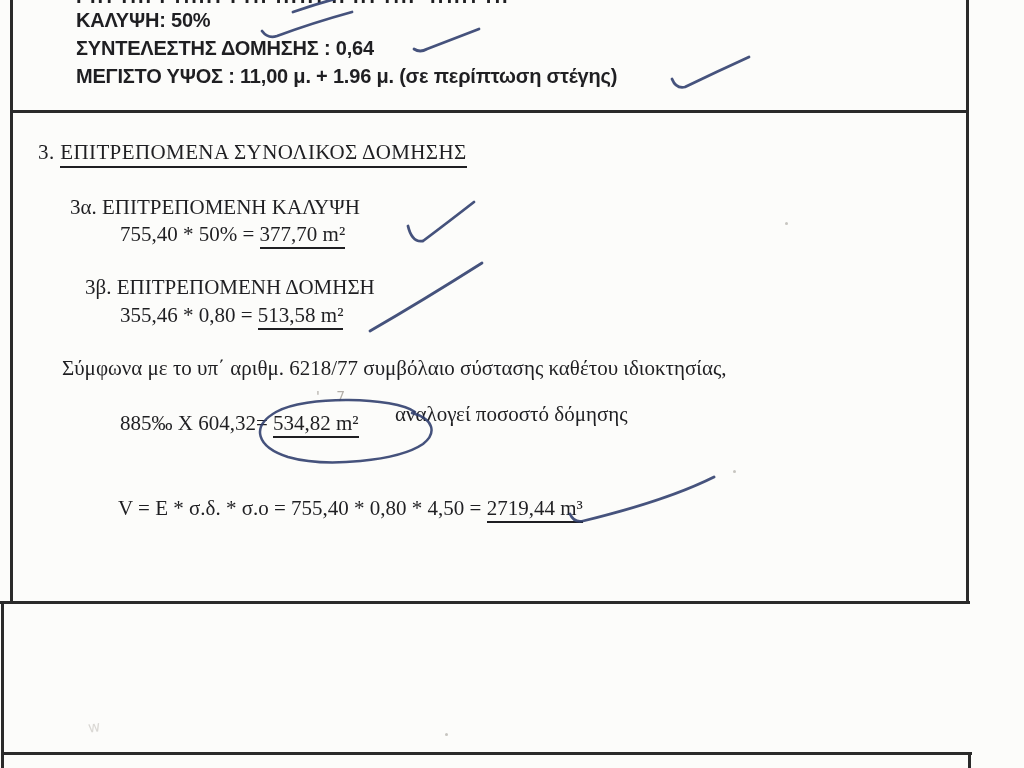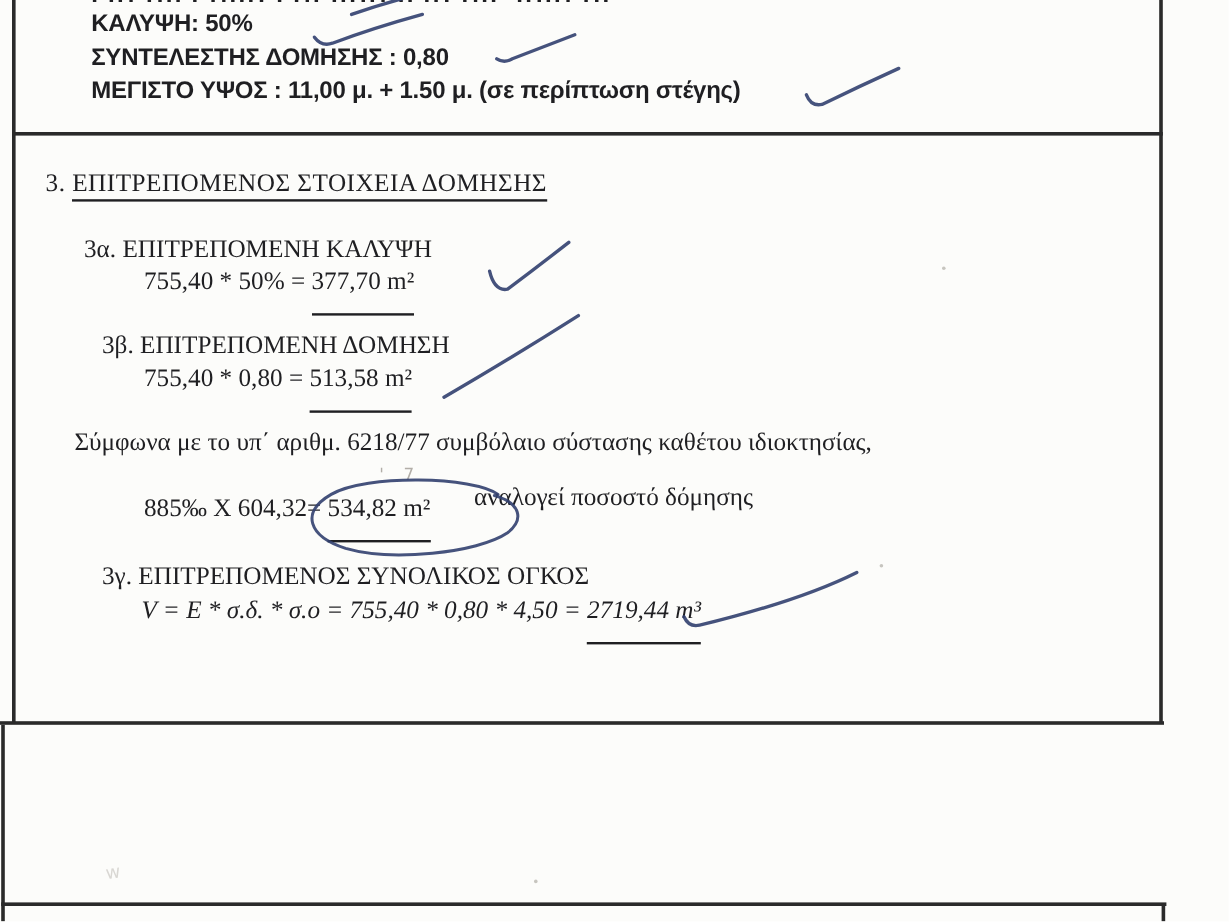--- a/index.html
+++ b/index.html
@@ -28,38 +28,38 @@
     font-weight:bold;
     font-size:20px;
     letter-spacing:-0.2px;
     white-space:nowrap;
   }
   .serif{
     position:absolute;
     font-size:21px;
     white-space:nowrap;
   }
-  .u{border-bottom:2px solid var(--ink,#1f1f22);padding-bottom:15px;}
+  .u{border-bottom:2px solid var(--ink,#1f1f22);padding-bottom:1px;}
   .heading{letter-spacing:0.4px;}
   .heading .u{padding-bottom:2px;}
 
   .rule1{left:76px;top:9px;}
   .rule2{left:76px;top:37px;}
   .rule3{left:76px;top:65px;}
 
   .h3   {left:38px;top:140px;}
   .t3a  {left:70px;top:195px;}
   .e3a  {left:120px;top:222px;}
   .t3b  {left:85px;top:275px;text-align:right;}
   .e3b  {left:120px;top:303px;}
   .note1{left:62px;top:356px;}
   .note2{left:395px;top:402px;}
   .e885 {left:120px;top:411px;}
   .t3g  {left:85px;top:468px;}
-  .e3g  {left:118px;top:496px;font-style:italic;}
+  .e3g  {left:118px;top:496px;}
 
   
   .cutline{
     position:absolute;left:76px;top:0;width:580px;height:7px;
     overflow:hidden;
   }
   .cutline span{
     display:block;margin-top:-15px;
     font-family:"Liberation Sans", sans-serif;
     font-weight:bold;font-size:20px;letter-spacing:2px;
@@ -89,45 +89,44 @@
   <div class="bl b-box1-bottom"></div>
   <div class="bl b-left-low"></div>
   <div class="bl b-box3-top"></div>
   <div class="bl b-box3-right"></div>
 
   <div class="cutline">
     <span>ΓΙΠ ΗΙΓΙ ΠΙΙΗ ΓΠΙ ΙΙΗΠ ΙΓΙΗ ΠΙΓ ΙΗΙΠ ΗΙ</span>
   </div>
 
   <div class="sans rule1">ΚΑΛΥΨΗ: 50%</div>
-  <div class="sans rule2">ΣΥΝΤΕΛΕΣΤΗΣ ΔΟΜΗΣΗΣ : 0,80</div>
-  <div class="sans rule3">ΜΕΓΙΣΤΟ ΥΨΟΣ : 11,00 μ. + 1.50 μ. (σε περίπτωση στέγης)</div>
+  <div class="sans rule2">ΣΥΝΤΕΛΕΣΤΗΣ ΔΟΜΗΣΗΣ : 0,64</div>
+  <div class="sans rule3">ΜΕΓΙΣΤΟ ΥΨΟΣ : 11,00 μ. + 1.96 μ. (σε περίπτωση στέγης)</div>
 
   <div class="serif h3 heading">
-    <span>3. </span><span class="u">ΕΠΙΤΡΕΠΟΜΕΝΟΣ ΣΤΟΙΧΕΙΑ ΔΟΜΗΣΗΣ</span>
+    <span>3. </span><span class="u">ΕΠΙΤΡΕΠΟΜΕΝΑ ΣΥΝΟΛΙΚΟΣ ΔΟΜΗΣΗΣ</span>
   </div>
 
   <div class="serif t3a">3α. ΕΠΙΤΡΕΠΟΜΕΝΗ ΚΑΛΥΨΗ</div>
   <div class="serif e3a">
     <span>755,40 * 50% = </span><span class="u">377,70 m²</span>
   </div>
 
   <div class="serif t3b">3β. ΕΠΙΤΡΕΠΟΜΕΝΗ ΔΟΜΗΣΗ</div>
   <div class="serif e3b">
-    <span>755,40 * 0,80 = </span><span class="u">513,58 m²</span>
+    <span>355,46 * 0,80 = </span><span class="u">513,58 m²</span>
   </div>
 
   <div class="serif note1">Σύμφωνα με το υπ΄ αριθμ. 6218/77 συμβόλαιο σύστασης καθέτου ιδιοκτησίας,</div>
   <div class="serif note2">αναλογεί ποσοστό δόμησης</div>
 
   <div class="serif e885">
     <span>885‰ X 604,32= </span><span class="u">534,82 m²</span>
   </div>
 
-  <div class="serif t3g">3γ. ΕΠΙΤΡΕΠΟΜΕΝΟΣ ΣΥΝΟΛΙΚΟΣ ΟΓΚΟΣ</div>
   <div class="serif e3g">
     <span>V = E * σ.δ. * σ.ο = 755,40 * 0,80 * 4,50 = </span><span class="u">2719,44 m³</span>
   </div>
 
   <div class="pencil pm1">' 7</div>
   <div class="pencil pm2">w</div>
   <div class="speck" style="left:785px;top:222px;"></div>
   <div class="speck" style="left:733px;top:470px;"></div>
   <div class="speck" style="left:445px;top:733px;"></div>
 

